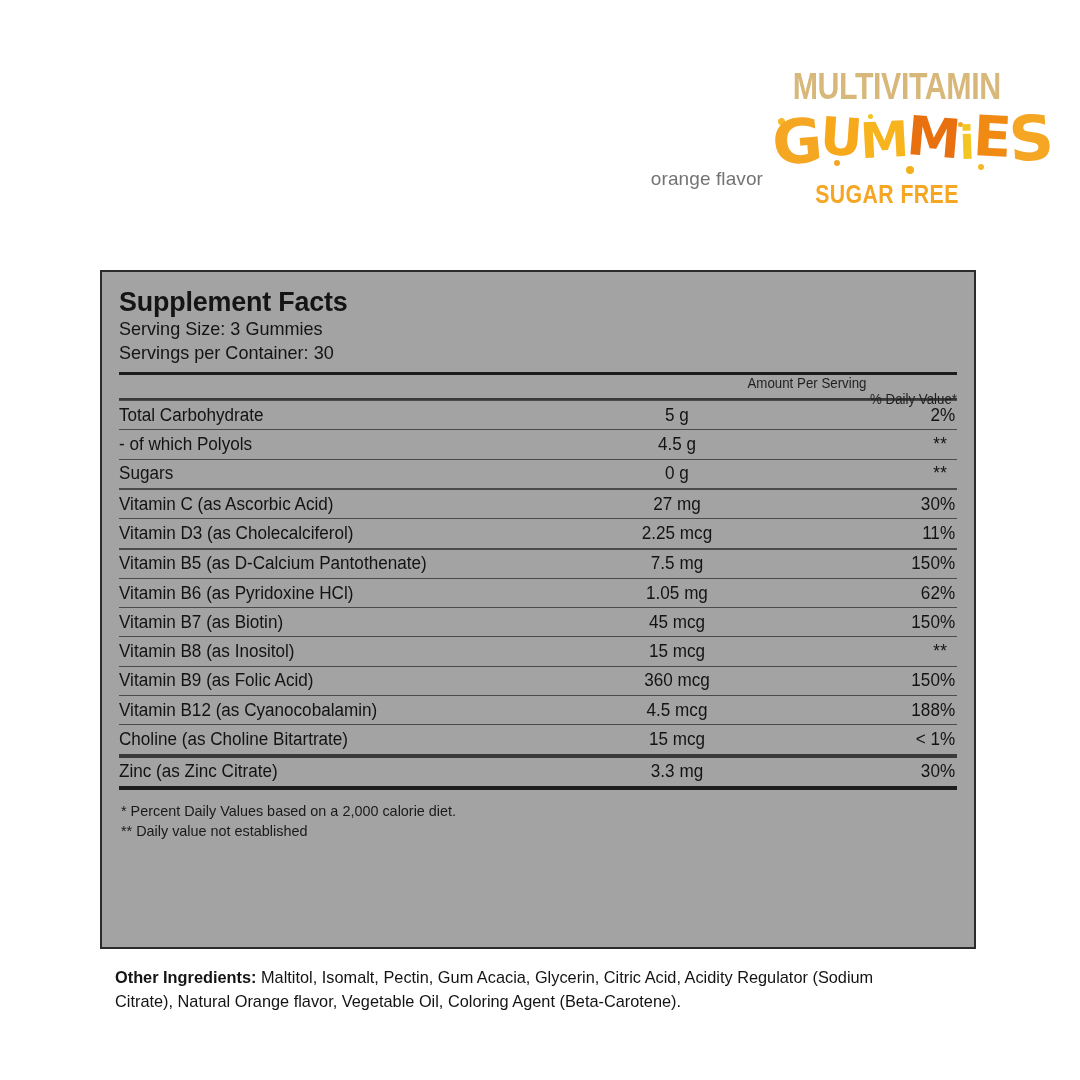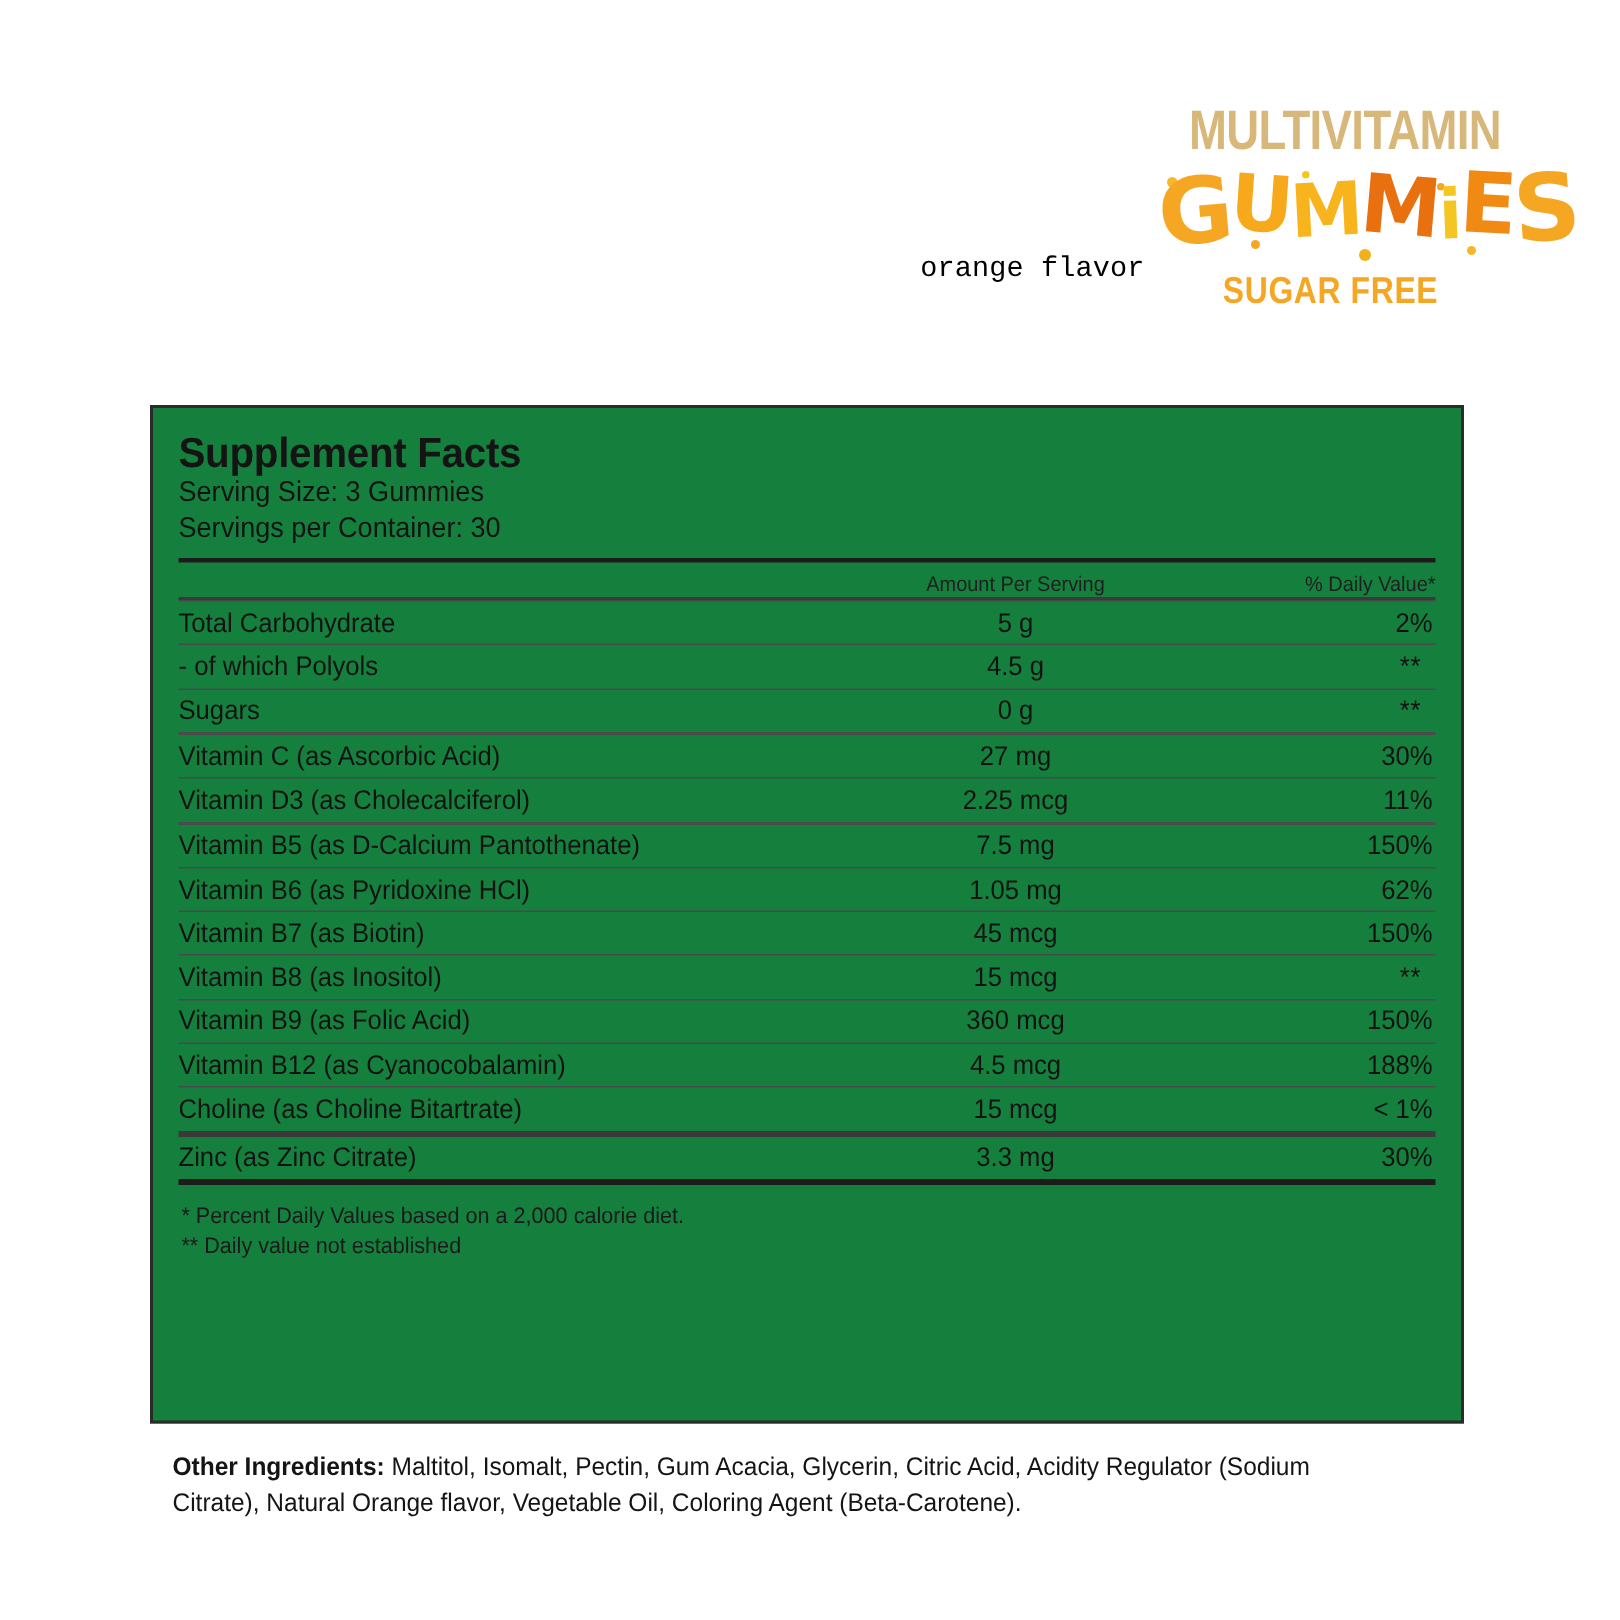--- a/index.html
+++ b/index.html
@@ -23,24 +23,24 @@
     top: 0;
     left: 0;
     width: 1080px;
     height: 260px;
   }
 
   .flavor-text {
     position: absolute;
     right: 317px;
     top: 168px;
-    font-family: Liberation Mono, monospace;
+    font-family: Liberation Sans, sans-serif;
     font-size: 19px;
     font-weight: 400;
-    color: #000000;
+    color: #737373;
     letter-spacing: 0.1px;
     white-space: nowrap;
   }
 
   .logo-block {
     position: absolute;
     right: 78px;
     top: 69px;
     width: 230px;
     text-align: center;
@@ -108,21 +108,21 @@
   }
 
   
   .facts-panel {
     position: absolute;
     left: 100px;
     top: 270px;
     width: 876px;
     height: 679px;
     border: 2px solid #2b2b2b;
-    background: #15803d;
+    background: #a3a3a3;
     padding: 14px 17px 0 17px;
   }
 
   .facts-title {
     font-family: "Liberation Sans Narrow", "Liberation Sans", sans-serif;
     font-size: 28px;
     font-weight: 700;
     color: #141414;
     letter-spacing: -0.2px;
     line-height: 1.12;
@@ -145,20 +145,21 @@
   .rule-med   { height: 2px; background: #3a3a3a; }
   .rule-thin  { height: 1px; background: #4a4a4a; }
   .rule-bottom{ height: 4px; background: #1c1c1c; }
 
   
   .col-head {
     display: flex;
     align-items: flex-end;
     height: 23px;
     padding-bottom: 1px;
+    flex-direction: column;
   }
   .ch-spacer { flex: 1 1 auto; }
   .ch-amount {
     width: 300px;
     text-align: center;
     font-family: "Liberation Sans Narrow", "Liberation Sans", sans-serif;
     font-size: 14px;
     color: #1f1f1f;
     transform: scaleX(0.95);
   }

